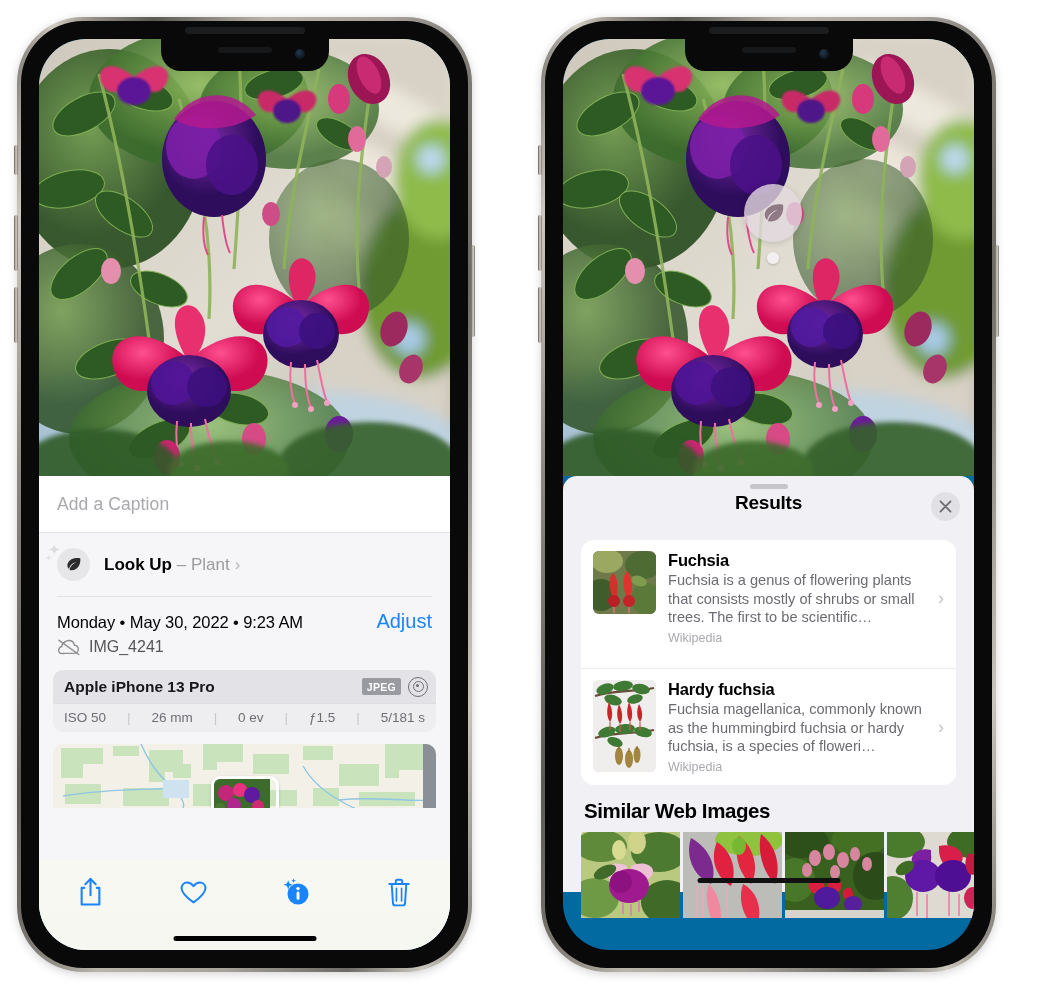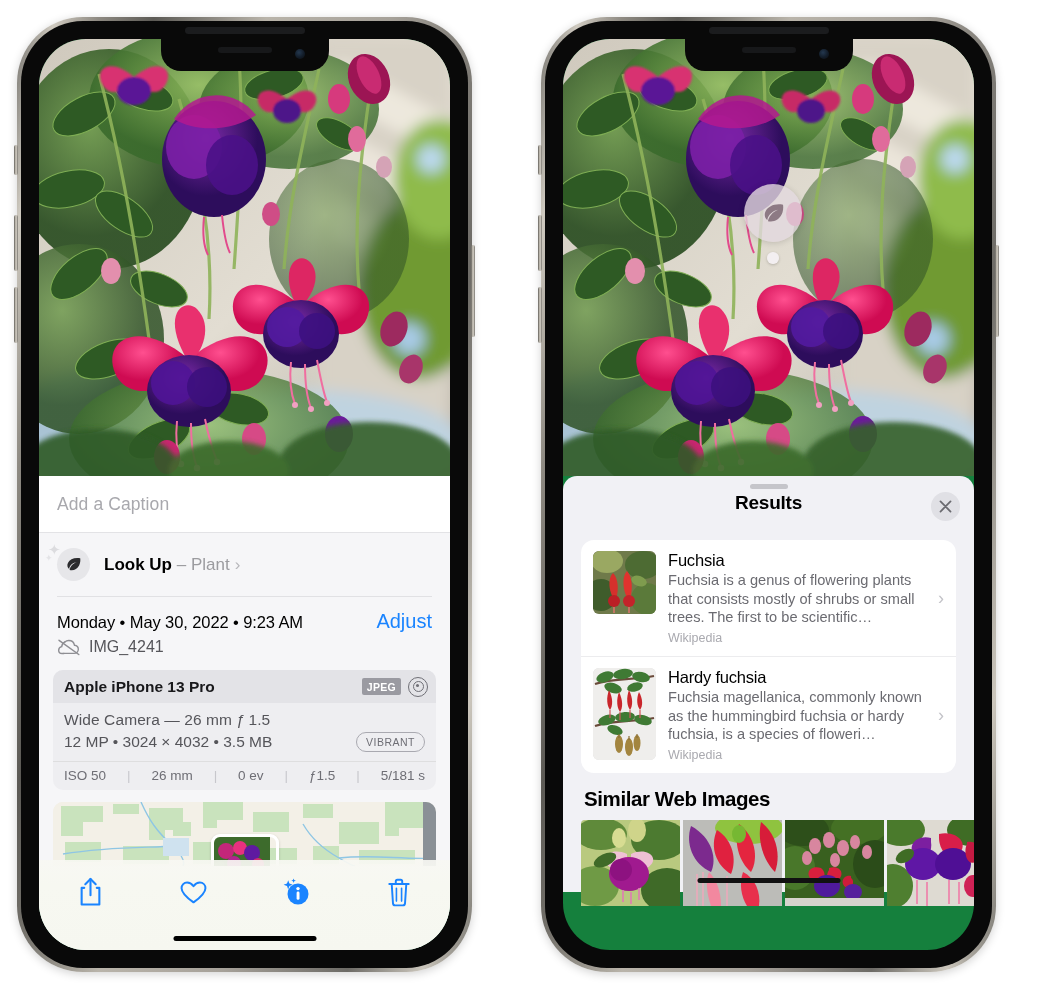--- a/index.html
+++ b/index.html
@@ -26,21 +26,21 @@
     position: absolute; left: 4px; top: 4px;
     width: 447px; height: 947px;
     border-radius: 62px;
     background: #090909;
   }
   .screen {
     position: absolute; left: 18px; top: 18px;
     width: 411px; height: 911px;
     border-radius: 47px;
     overflow: hidden;
-    background: #15803d;
+    background: #0369a1;
   }
 
   
   .notch {
     position: absolute; left: 50%; top: -1px;
     transform: translateX(-50%);
     width: 168px; height: 33px;
     background: #090909;
     border-radius: 0 0 20px 20px;
     z-index: 40;
@@ -229,28 +229,28 @@
     padding: 4px 21px 0 21px;
   }
   .section-title { font-size: 20.5px; font-weight: 700; color: #000; letter-spacing: -.4px; }
   .section-action { font-size: 14.5px; color: #7b7b81; }
 
   .cards {
     margin: 10px 18px 0 18px;
     background: #fff; border-radius: 13px; overflow: hidden;
   }
   .kcard { display: flex; padding: 11px 12px 11px 12px; position: relative; }
-  .kcard + .kcard { border-top: 1px solid #ececee; margin-top: 0; }
+  .kcard + .kcard { border-top: 1px solid #ececee; margin-top: 12px; }
   .kcard-thumb {
     width: 63px; height: 63px; border-radius: 6px; overflow:hidden; flex: 0 0 auto;
     background:#ddd;
   }
   .kcard.tall .kcard-thumb { height: 92px; }
   .kcard-body { flex: 1 1 auto; padding-left: 12px; padding-right: 22px; min-width: 0;}
-  .kcard-title { font-size: 16.5px; font-weight: 400; color: #000; letter-spacing: -.2px;}
+  .kcard-title { font-size: 16.5px; font-weight: 700; color: #000; letter-spacing: -.2px;}
   .kcard-snip { font-size: 14.6px; color: #6b6b71; line-height: 1.28; margin-top: 1px; }
   .kcard-src { font-size: 12.5px; color: #a9a9af; margin-top: 4px; }
   .kcard-chev {
     position:absolute; right: 12px; top: 50%; transform: translateY(-50%);
     color: #c3c3c8; font-size: 18px; font-weight: 400;
   }
 
   .web-head { padding: 14px 21px 0 21px; }
   .webimgs {
     margin: 9px 0 0 18px; display: flex; gap: 3px; overflow: hidden;
@@ -506,27 +506,20 @@
 
           <div class="camcard">
             <div class="camcard-head">
               <span class="camcard-title">Apple iPhone 13 Pro</span>
               <span class="camcard-head-right">
                 <span class="badge-jpeg">JPEG</span>
                 <span class="icon-raw">
                     <i></i>
                   </span>
               </span>
-            </div>
-            <div class="camcard-body">
-              <div class="cam-l1">Wide Camera — 26 mm ƒ 1.5</div>
-              <div class="cam-l2-row">
-                <span class="cam-l2">12 MP • 3024 × 4032 • 3.5 MB</span>
-                <span class="badge-vibrant">VIBRANT</span>
-              </div>
             </div>
             <div class="camcard-foot">
               <span>ISO 50</span>
               <span class="sep">|</span>
               <span>26 mm</span>
               <span class="sep">|</span>
               <span>0 ev</span>
               <span class="sep">|</span>
               <span>ƒ1.5</span>
               <span class="sep">|</span>

